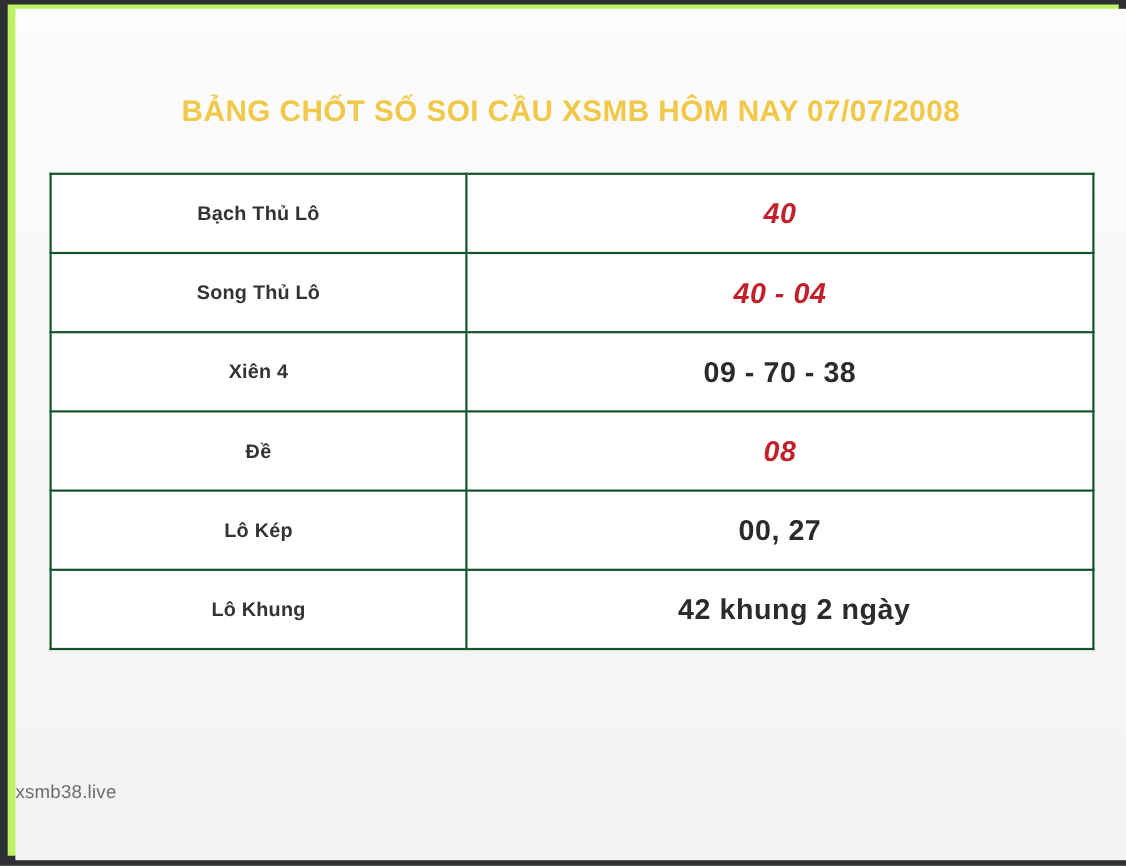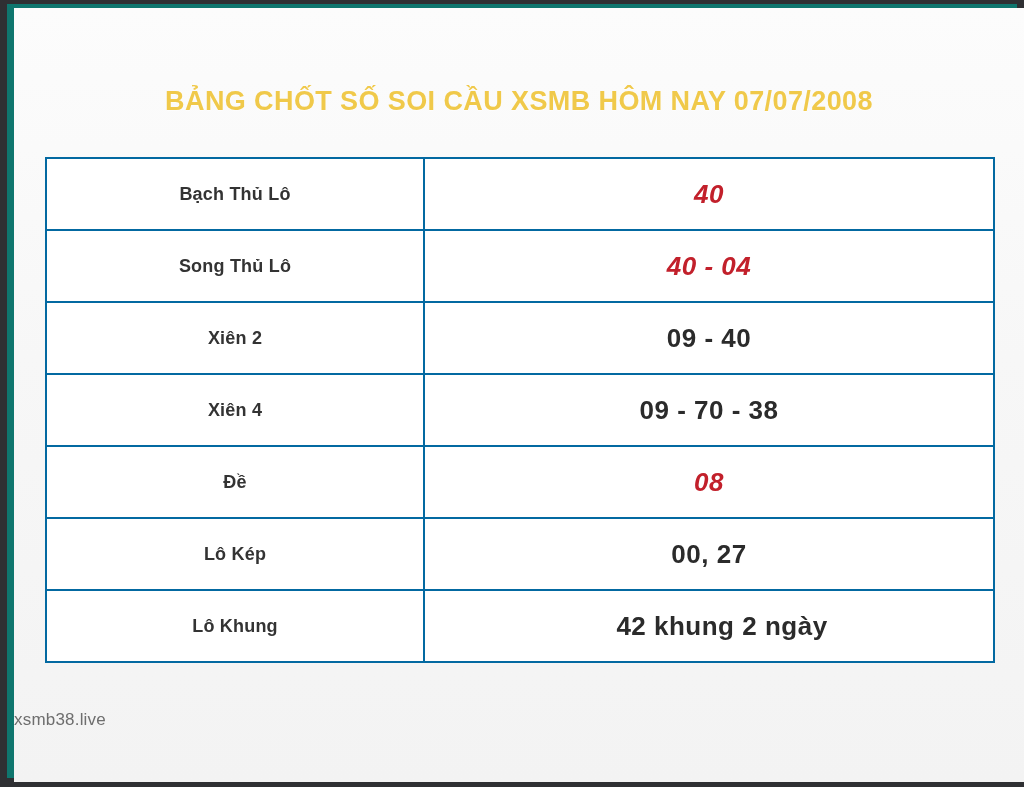--- a/index.html
+++ b/index.html
@@ -20,21 +20,21 @@
     position: absolute;
     left: 0;
     top: 0;
     width: 1024px;
     height: 787px;
     box-sizing: border-box;
     border-left: 7px solid #2f3033;
     border-right: 7px solid #2f3033;
     border-top: 4px solid #2f3033;
     border-bottom: 9px solid #2f3033;
-    background: #0f766e;
+    background: #bef264;
   }
 
   .page {
     position: absolute;
     left: 7px;
     top: 4px;
     width: 1010px;
     height: 774px;
     background: linear-gradient(180deg, #fcfcfc 0%, #f7f7f7 45%, #f3f3f3 100%);
     box-sizing: border-box;
@@ -74,21 +74,21 @@
     width: 948px;
     table-layout: fixed;
     background: #ffffff;
     border: 2px solid #e6e6e6;
   }
 
   table.chot-table col.col-label { width: 378px; }
   table.chot-table col.col-value { width: 570px; }
 
   table.chot-table td {
-    border: 2px solid #0369a1;
+    border: 2px solid #14532d;
     height: 70px;
     padding: 0 10px;
     background: #ffffff;
     vertical-align: middle;
     margin-left: 24px;
   }
 
   td.cell-label {
     text-align: center;
     color: #333333;
@@ -142,24 +142,20 @@
             <tr>
               <td class="cell-label">Bạch Thủ Lô</td>
               <td class="cell-value accent" style="color: rgb(194, 32, 43);">40</td>
             </tr>
 
             <tr>
               <td class="cell-label">Song Thủ Lô</td>
               <td class="cell-value accent" style="color: rgb(194, 32, 43);">40 - 04</td>
             </tr>
 
-            <tr>
-              <td class="cell-label">Xiên 2</td>
-              <td class="cell-value" style="color: rgb(43, 43, 43);">09 - 40</td>
-            </tr>
 
             <tr>
               <td class="cell-label">Xiên 4</td>
               <td class="cell-value" style="color: rgb(43, 43, 43);">09 - 70 - 38</td>
             </tr>
 
             <tr>
               <td class="cell-label">Đề</td>
               <td class="cell-value accent" style="color: rgb(194, 32, 43);">08</td>
             </tr>

